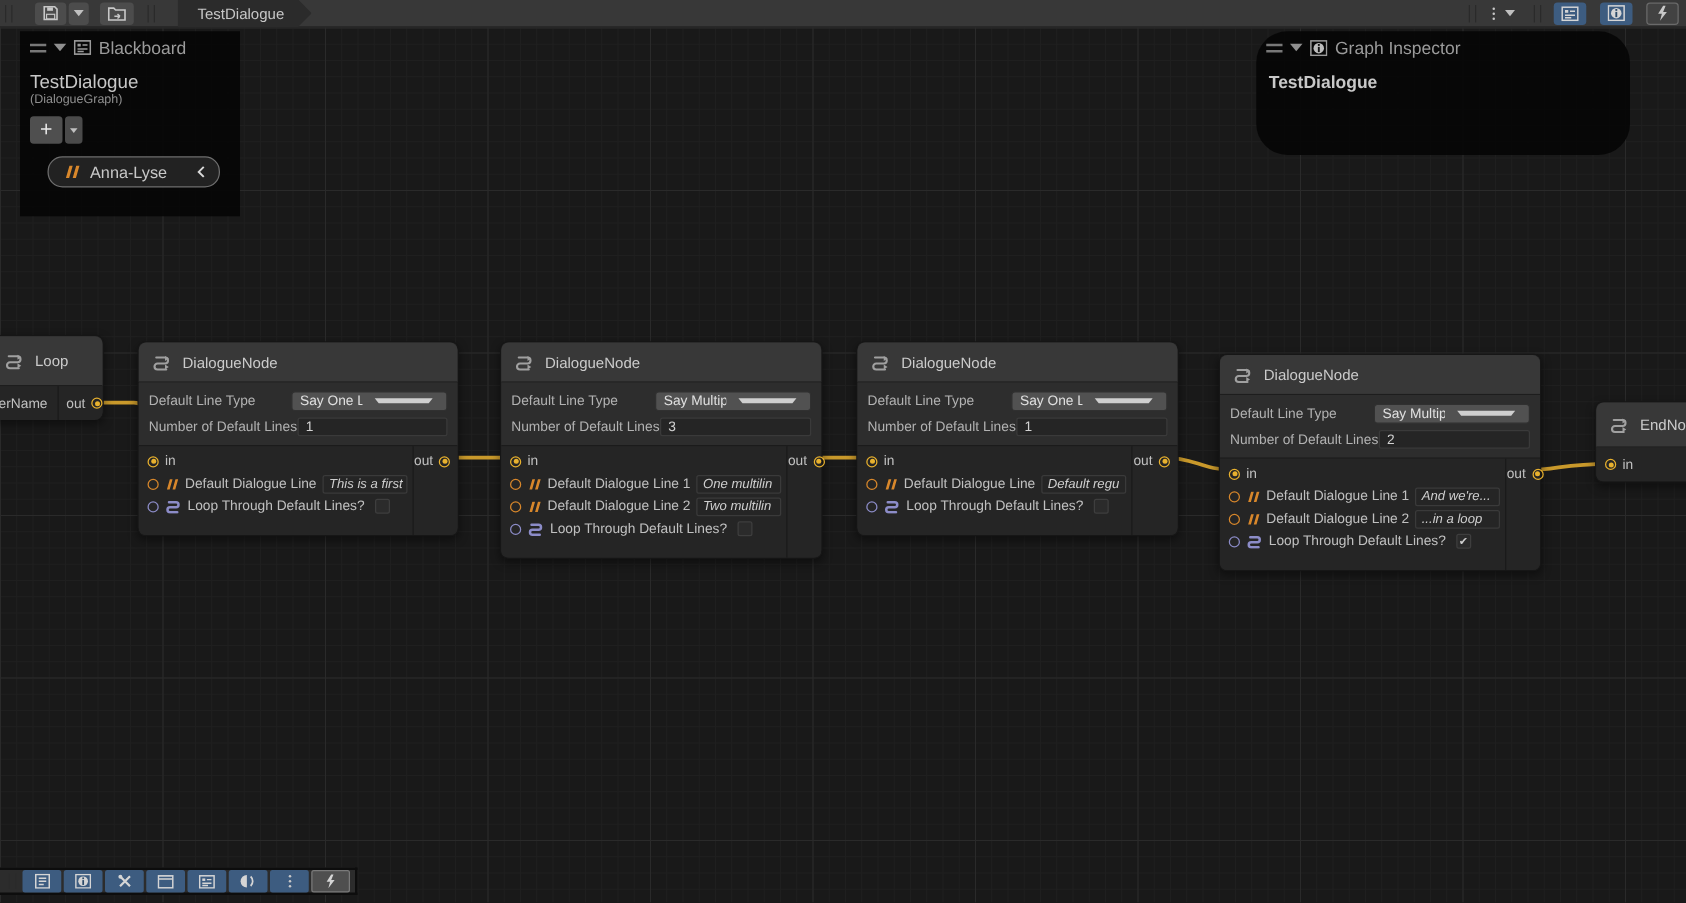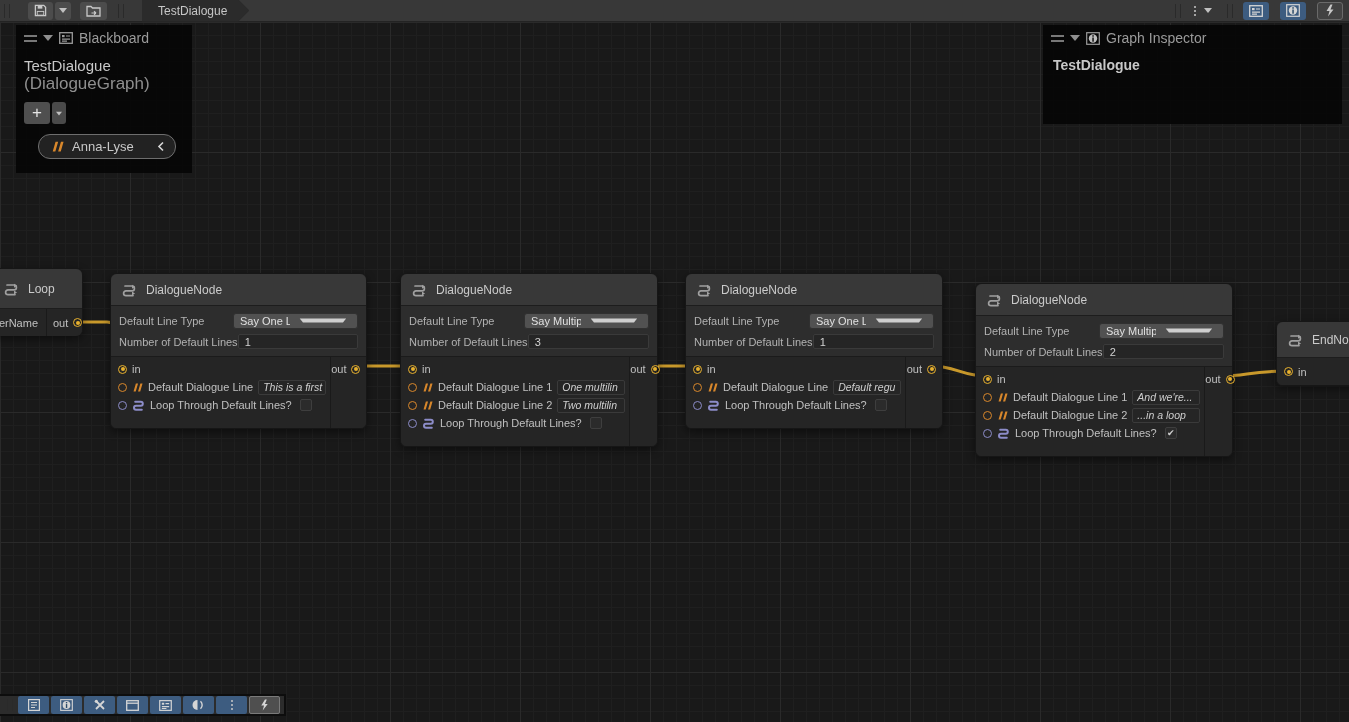--- a/index.html
+++ b/index.html
@@ -76,21 +76,21 @@
   .simple-right { display:flex; align-items:center; gap:5px; padding:0 6px; color:#c0c0c0; }
 
   
   .panel { position:absolute; background:rgba(7,7,7,.97); z-index:10; color:#9b9b9b; }
   .panel-head { display:flex; align-items:center; gap:6px; height:26px; padding:0 8px; font-size:14px; }
   .handle { display:flex; flex-direction:column; gap:3px; }
   .handle i { width:13px; height:2px; background:#787878; }
   .fold { width:0; height:0; border-left:5px solid transparent; border-right:5px solid transparent;
     border-top:6px solid #8f8f8f; }
   .bb-name { color:#c8c8c8; font-size:15px; padding:6px 8px 0; }
-  .bb-type { color:#8f8f8f; font-size:17px; padding:0 8px; }
+  .bb-type { color:#8f8f8f; font-size:10px; padding:0 8px; }
   .bb-addrow { display:flex; align-items:center; padding:8px 8px 0; }
   .addbtn { width:26px; height:22px; background:#4f4f4f; border-radius:3px; color:#e6e6e6;
     font-size:17px; display:flex; align-items:center; justify-content:center; }
   .addbtn.mini { width:14px; height:22px; margin-left:2px; background:#4a4a4a; }
   .bb-pill { margin:10px 0 0 22px; width:138px; height:25px; border:1px solid #6e6e6e;
     border-radius:12px; background:#222; display:flex; align-items:center; gap:8px;
     padding:0 10px 0 12px; color:#c8c8c8; font-size:13px; }
   .pill-exp { margin-left:auto; }
   .gi-name { color:#c8c8c8; font-size:14px; font-weight:bold; padding:6px 10px 0; }
 
@@ -508,21 +508,21 @@
       </span>
       <span>Anna-Lyse</span>
       <span class="pill-exp">
         <svg width="8" height="11" viewBox="0 0 8 11">
             <polyline points="6,1.5 2,5.5 6,9.5" fill="none" stroke="#d8d8d8" stroke-width="1.6"></polyline>
           </svg>
       </span>
     </div>
   </div>
 
-  <div class="panel" style="left:1043px; top:3px; width:299px; height:99px;">
+  <div class="panel" style="left:1005px; top:3px; width:299px; height:99px;border-radius:25px;">
     <div class="panel-head">
       <span class="handle">
           <i></i>
           <i></i>
         </span>
       <span class="fold"></span>
       <span>
         <svg width="14" height="13" viewBox="0 0 14 13">
             <rect x="0.7" y="0.7" width="12.6" height="11.6" fill="none" stroke="#9b9b9b" stroke-width="1.2"></rect>
             <circle cx="7" cy="6.5" r="4.2" fill="#bdbdbd"></circle>

